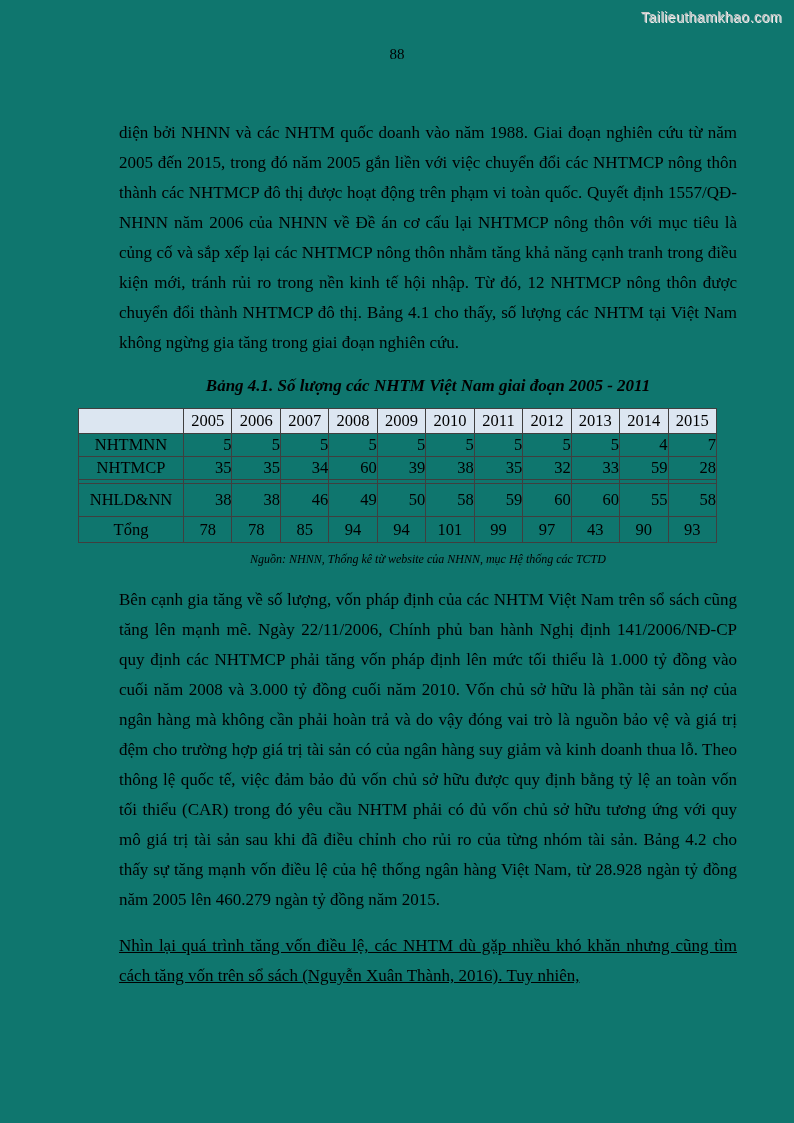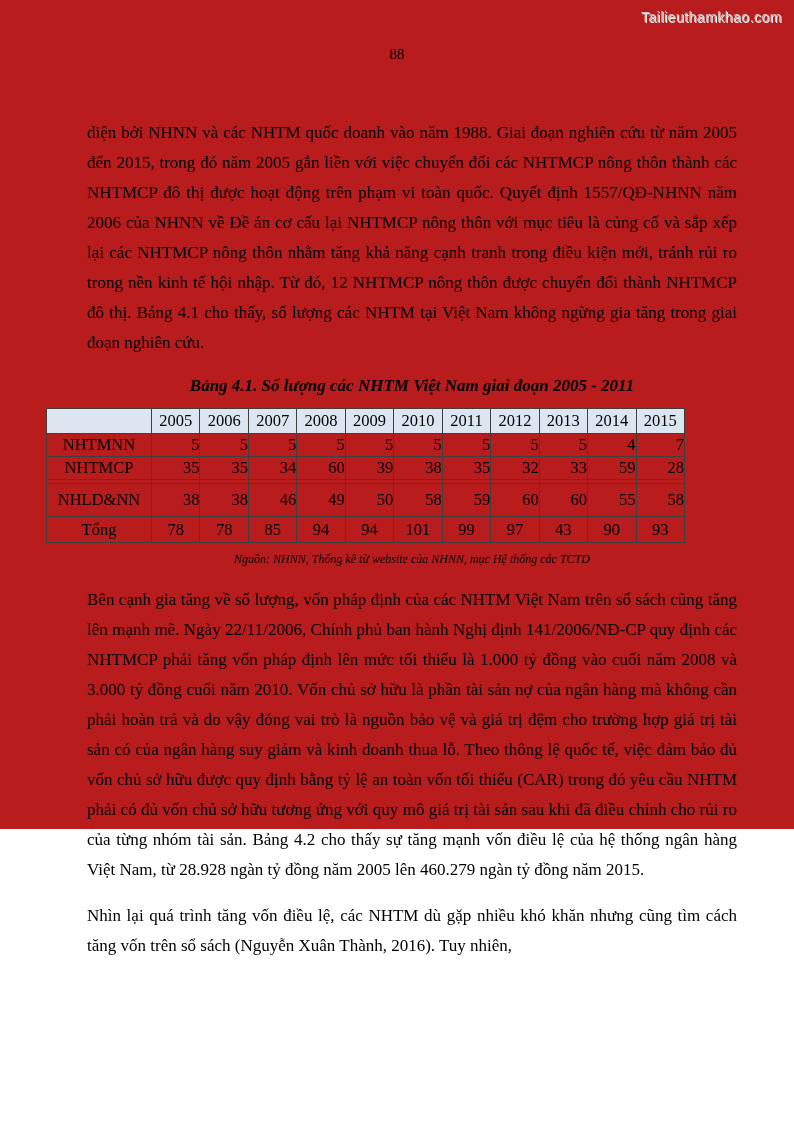--- a/index.html
+++ b/index.html
@@ -8,42 +8,42 @@
     --text-color:#000000;
     --watermark-color:#c8c8c8;
   }
   html,body{margin:0;padding:0;}
   body{
     width:794px;height:1123px;background:#ffffff;
     font-family:"Liberation Serif","DejaVu Serif",serif;
     color:var(--text-color);
     overflow:hidden;
   }
-  .page{position:relative;width:794px;height:829px;background:#b91c1c;}
+  .page{position:relative;width:794px;height:1123px;background:#0f766e;}
   .watermark{
     position:absolute;top:9px;right:12px;
     font-family:"Liberation Sans","DejaVu Sans",sans-serif;
     font-size:14px;color:var(--watermark-color);
     letter-spacing:0.5px;
     text-shadow:1px 1px 0 #efefef;
   }
   .page-num{
     position:absolute;top:46px;left:0;width:794px;
     text-align:center;font-size:15px;
   }
   .content{
-    padding:118px 57px 0 87px;
+    padding:118px 57px 0 119px;
   }
   p.body-par{
     margin:0 0 16px 0;
     font-size:17px;
     line-height:30px;
     text-align:justify;
   }
-  p.body-par:last-child{margin-bottom:0;}
+  p.body-par:last-child{margin-bottom:0;text-decoration:underline;}
   .table-title{
     margin:14px 0 10px 0;
     text-align:center;
     font-size:17px;
     font-weight:bold;
     font-style:italic;
     line-height:24px;
   }
   table.data-table{
     margin-left:-41px;

